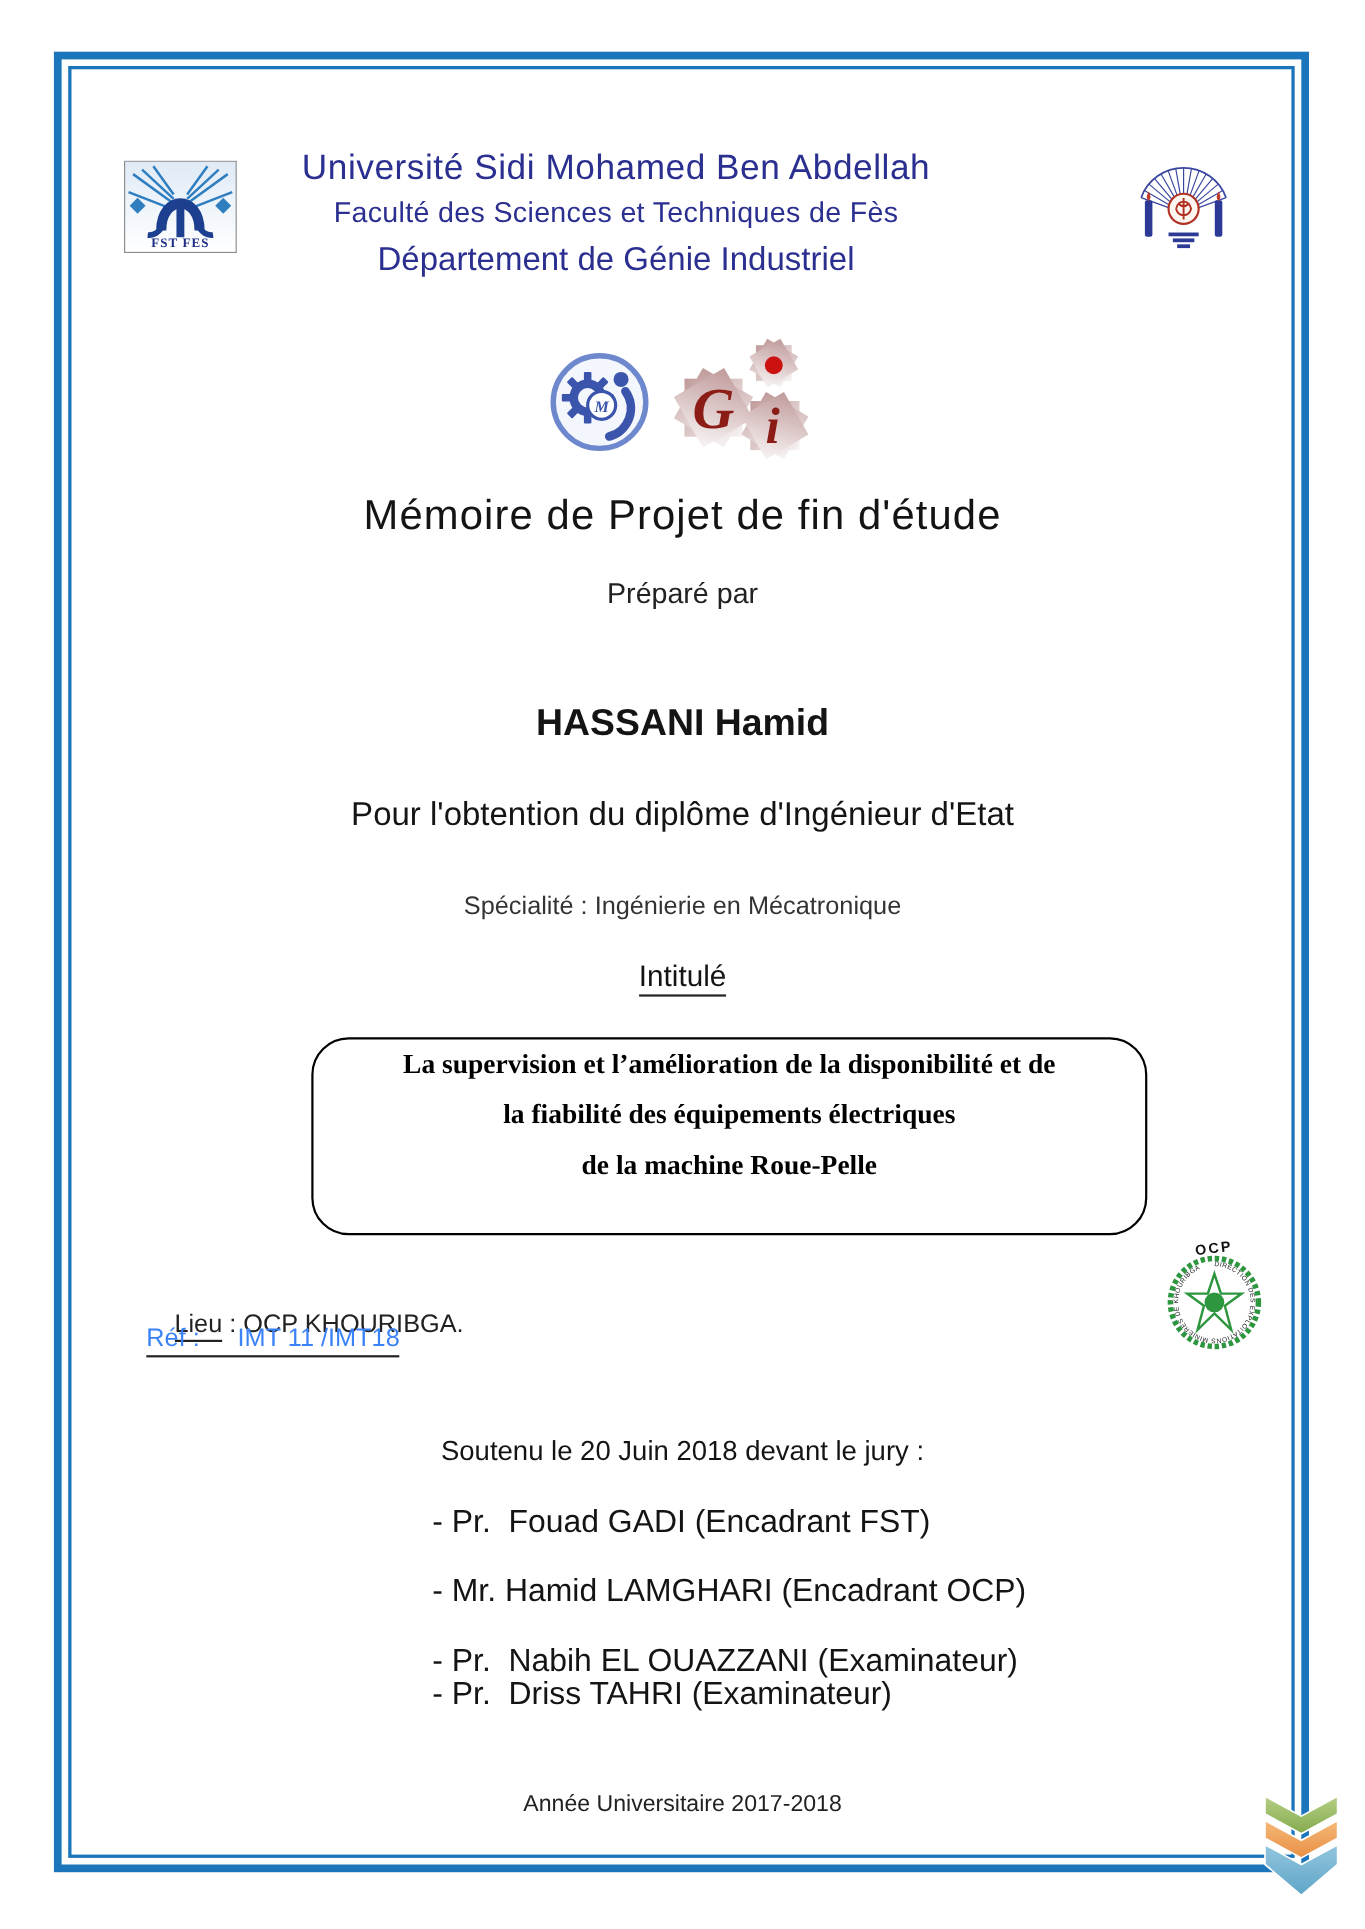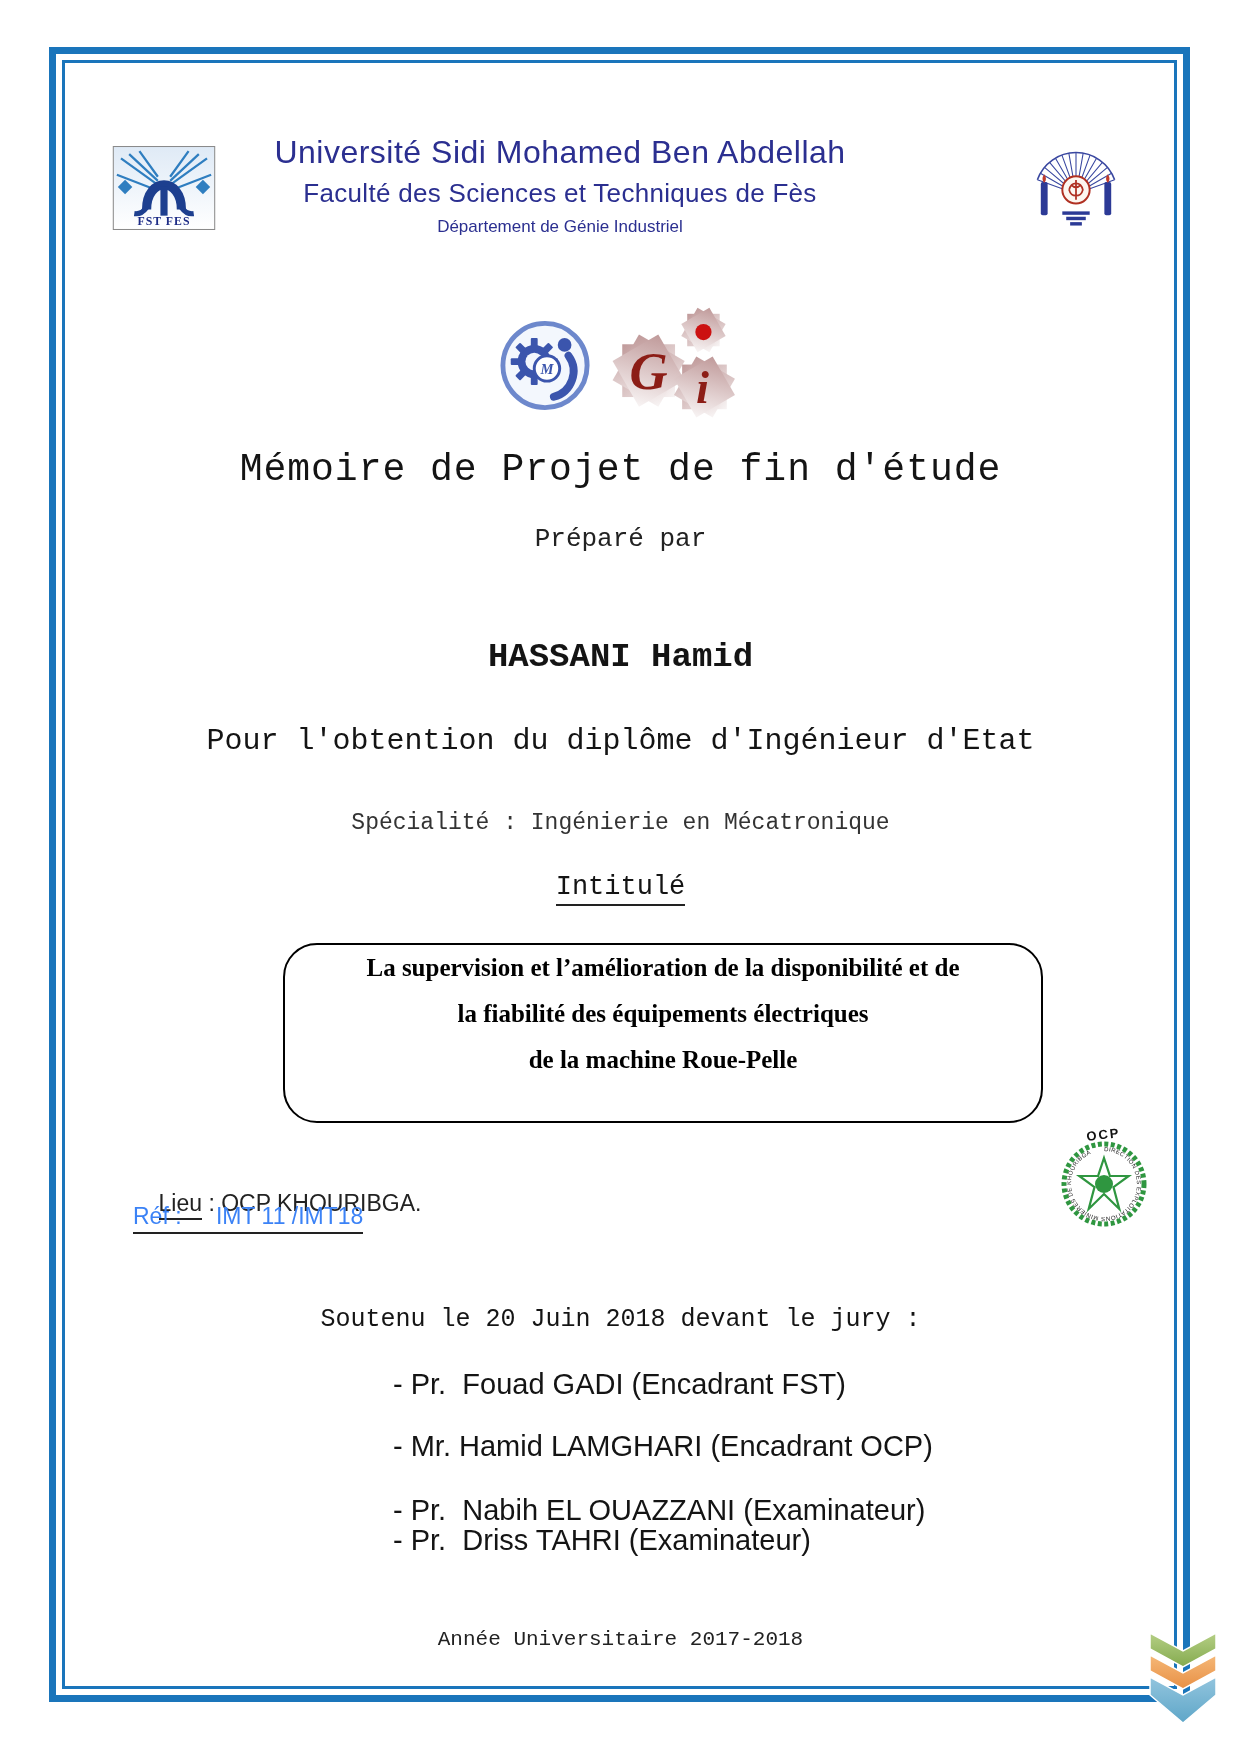--- a/index.html
+++ b/index.html
@@ -10,28 +10,28 @@
   html,body{margin:0;padding:0;background:#fff;}
   .page{
     position:relative;width:1241px;height:1754px;background:#ffffff;overflow:hidden;
     font-family:"Liberation Sans","DejaVu Sans",sans-serif;color:var(--text-black);
   }
   .border-outer{position:absolute;left:49px;top:47px;right:51px;bottom:52px;
     border:7px solid var(--border-blue);z-index:1;}
   .border-inner{position:absolute;left:62px;top:60px;right:64px;bottom:65px;
     border:3px solid var(--border-blue);z-index:1;}
   .abs{position:absolute;z-index:2;}
-  .center{left:0;width:1241px;text-align:center;font-family:Liberation Mono, monospace;}
+  .center{left:0;width:1241px;text-align:center;}
   .navy{color:var(--header-navy);}
   .pre{white-space:pre;}
 
   .hdr-text{left:240px;top:131px;width:640px;text-align:center;line-height:1.32;}
   .hdr-univ{font-size:32px;letter-spacing:0.5px;}
   .hdr-fac{font-size:26px;margin-top:3px;letter-spacing:0.3px;}
-  .hdr-dep{font-size:17px;margin-top:5px;}
+  .hdr-dep{font-size:30px;margin-top:5px;}
 
   .memoire{top:448px;font-size:38px;letter-spacing:1px;}
   .prepared{top:524px;font-size:26px;color:#222;}
   .author{top:638px;font-size:34px;font-weight:bold;}
   .degree{top:724px;font-size:30px;}
   .specialty{top:810px;font-size:23px;color:#333;}
   .intitule{top:872px;font-size:27px;}
   .intitule span{border-bottom:2px solid #222;padding-bottom:2px;}
 
   .title-box{left:283px;top:943px;width:760px;height:180px;border:2.5px solid #000;

